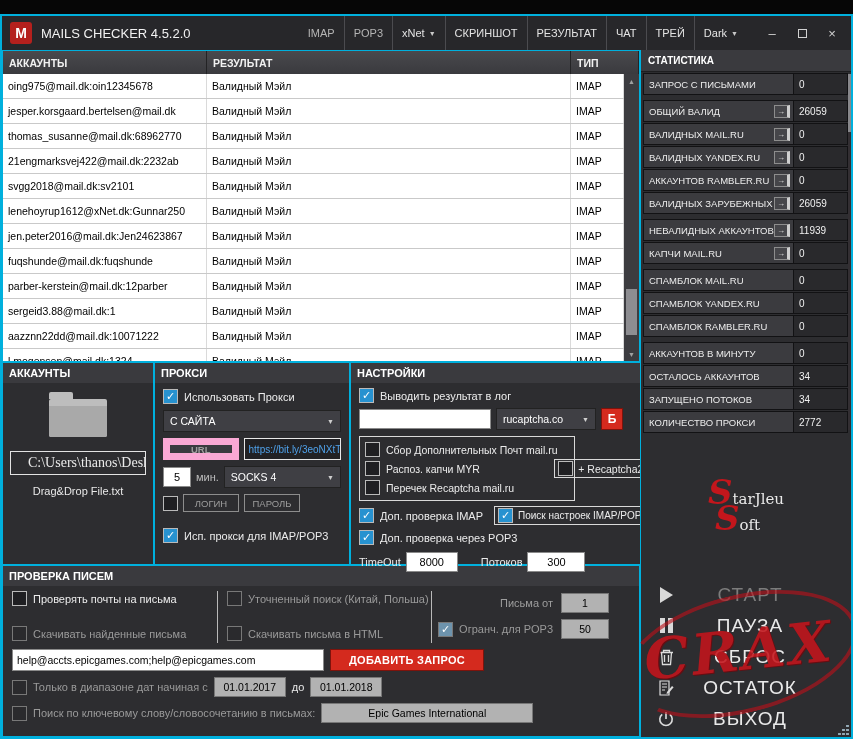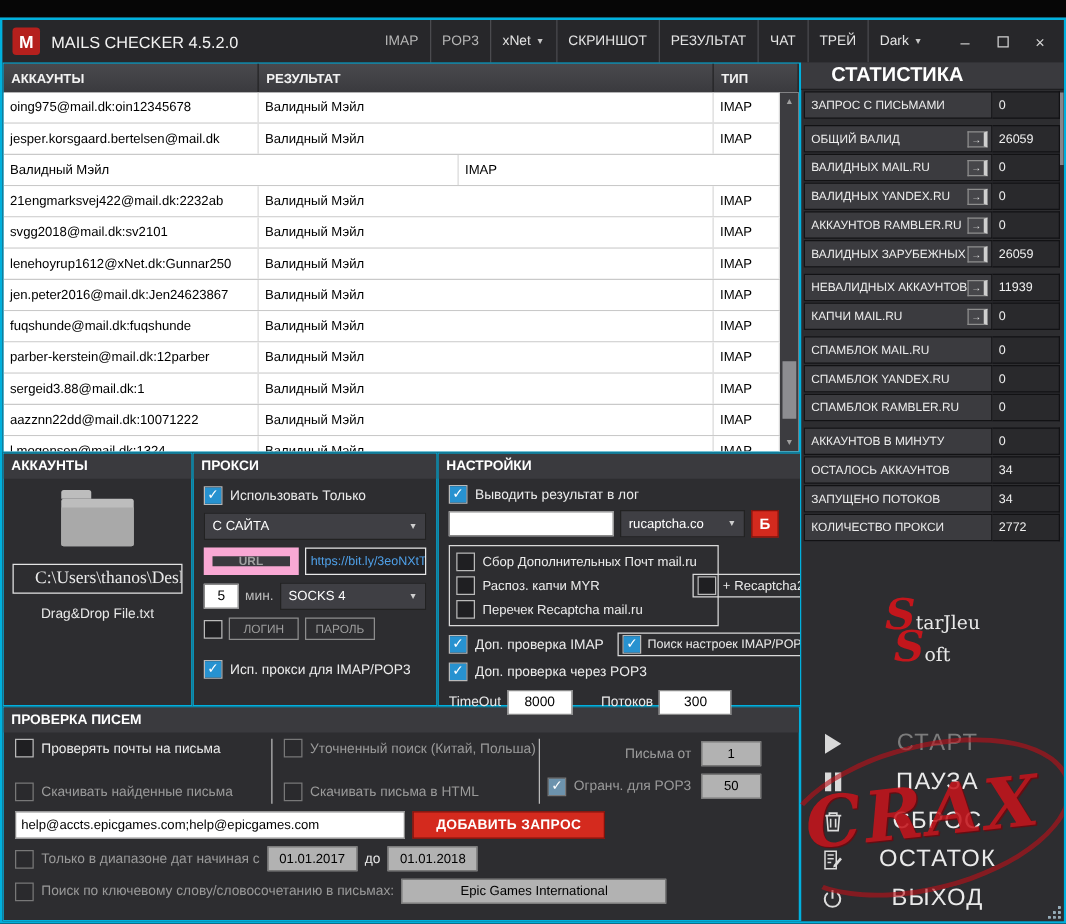--- a/index.html
+++ b/index.html
@@ -123,22 +123,22 @@
   .lp-num{ width:48px; }
   .lp-qrow{ display:flex; margin:6px 8px 0 9px; gap:6px; }
   .q-input{ width:312px; font-size:10.5px; height:22px; }
   .addq-btn{ width:154px; height:22px; font-size:11px; letter-spacing:.3px; }
   .lp-brow{ display:flex; align-items:center; gap:6px; margin:6px 8px 0 9px; }
   .date-field{ width:72px; }
   .to-label{ color:#e8e8e8; font-size:11px; }
   .kw-field{ width:212px; }
 
   
-  .stats-hdr{ height:22px; background:var(--hdr); color:#fff; font-size:16px; font-weight:bold;
-              display:flex; align-items:center; padding-left:24px; border-bottom:1px solid #1e1e20; }
+  .stats-hdr{ height:22px; background:var(--hdr); color:#fff; font-size:10px; font-weight:bold;
+              display:flex; align-items:center; padding-left:7px; border-bottom:1px solid #1e1e20; }
   .stats-list{ padding:1px 3px 0 2px; }
   .stat-row{ display:flex; height:22px; margin-bottom:1px; }
   .stat-row:nth-child(2), .stat-row:nth-child(7), .stat-row:nth-child(9), .stat-row:nth-child(12){ margin-top:5px; }
   .stat-label{ flex:1; background:#3b3b3f; border:1px solid #121214; color:#ededed; font-size:9.5px;
                display:flex; align-items:center; padding:0 3px 0 5px; white-space:nowrap; overflow:hidden; }
   .stat-value{ width:54px; background:#29292c; border:1px solid #121214; border-left:none; color:#f0f0f0;
                font-size:10px; display:flex; align-items:center; padding-left:5px; }
   .export-btn{ margin-left:auto; width:16px; height:13px; border:1px solid #8d8d8d; background:#46464a;
                color:#e2e2e2; font-size:8px; line-height:11px; text-align:center; border-right:3px solid #cfcfcf; flex:none; }
   .stats-scroll{ position:absolute; top:24px; right:0; width:3px; height:356px; background:#332f33; }
@@ -252,20 +252,21 @@
                 <div class="td acc">oing975@mail.dk:oin12345678</div>
                 <div class="td res">Валидный Мэйл</div>
                 <div class="td typ">IMAP</div>
               </div>
                 <div class="trow">
                 <div class="td acc">jesper.korsgaard.bertelsen@mail.dk</div>
                 <div class="td res">Валидный Мэйл</div>
                 <div class="td typ">IMAP</div>
               </div>
                 <div class="trow">
+                <div class="td acc">thomas_susanne@mail.dk:68962770</div>
                 <div class="td res">Валидный Мэйл</div>
                 <div class="td typ">IMAP</div>
               </div>
                 <div class="trow">
                 <div class="td acc">21engmarksvej422@mail.dk:2232ab</div>
                 <div class="td res">Валидный Мэйл</div>
                 <div class="td typ">IMAP</div>
               </div>
                 <div class="trow">
                 <div class="td acc">svgg2018@mail.dk:sv2101</div>
@@ -325,21 +326,21 @@
             <div class="dragdrop">Drag&amp;Drop File.txt</div>
           </div>
 
           <div class="panel p-proxy">
             <div class="panel-hdr">ПРОКСИ</div>
             <div class="pr-row">
               <div class="opt">
                 <span class="cb">
                     <span class="cbk">✓</span>
                   </span>
-                <span class="opt-label">Использовать Только</span>
+                <span class="opt-label">Использовать Прокси</span>
               </div>
             </div>
             <div class="pr-row">
               <div class="dselect" style="flex:1">
                 <span>С САЙТА</span>
                 <span class="dsel-arrow">▼</span>
               </div>
             </div>
             <div class="pr-row">
               <span class="url-tag">URL</span>

